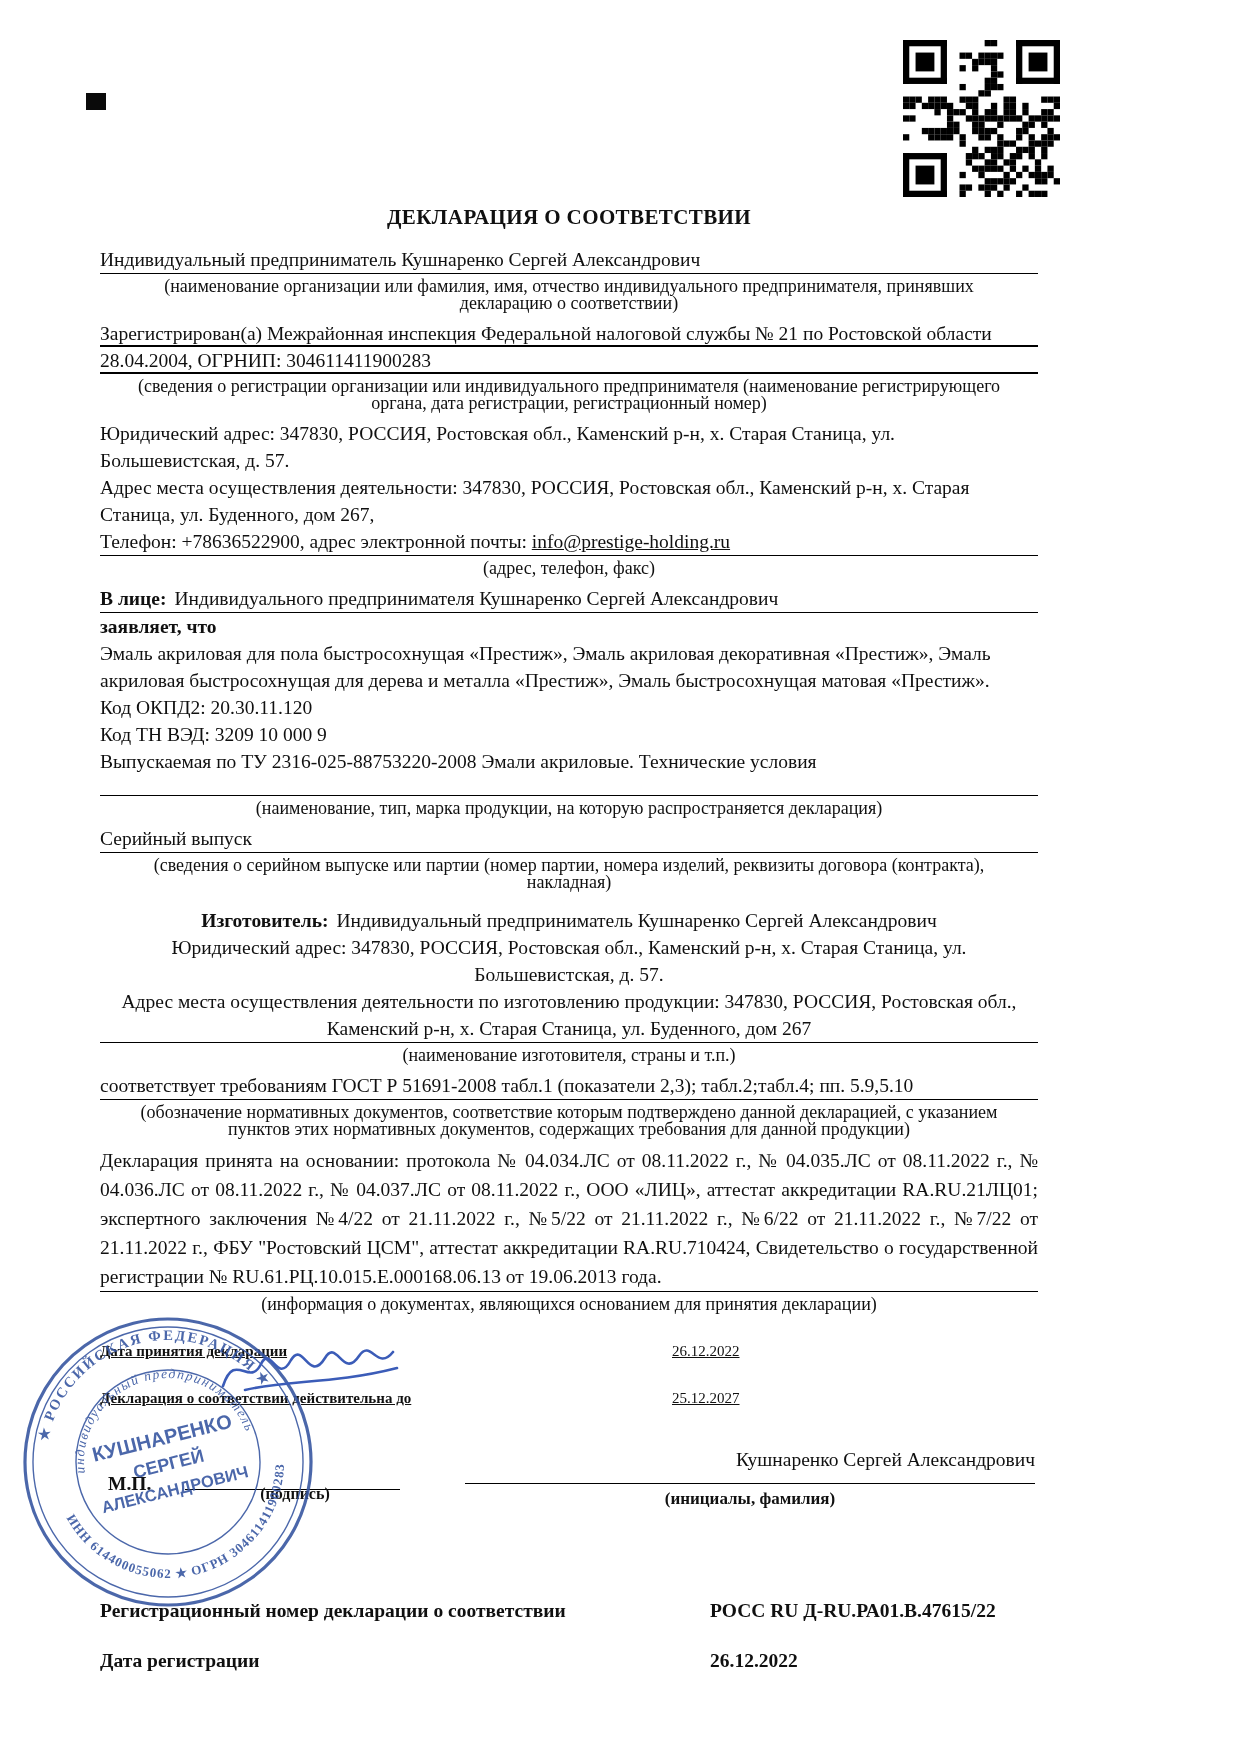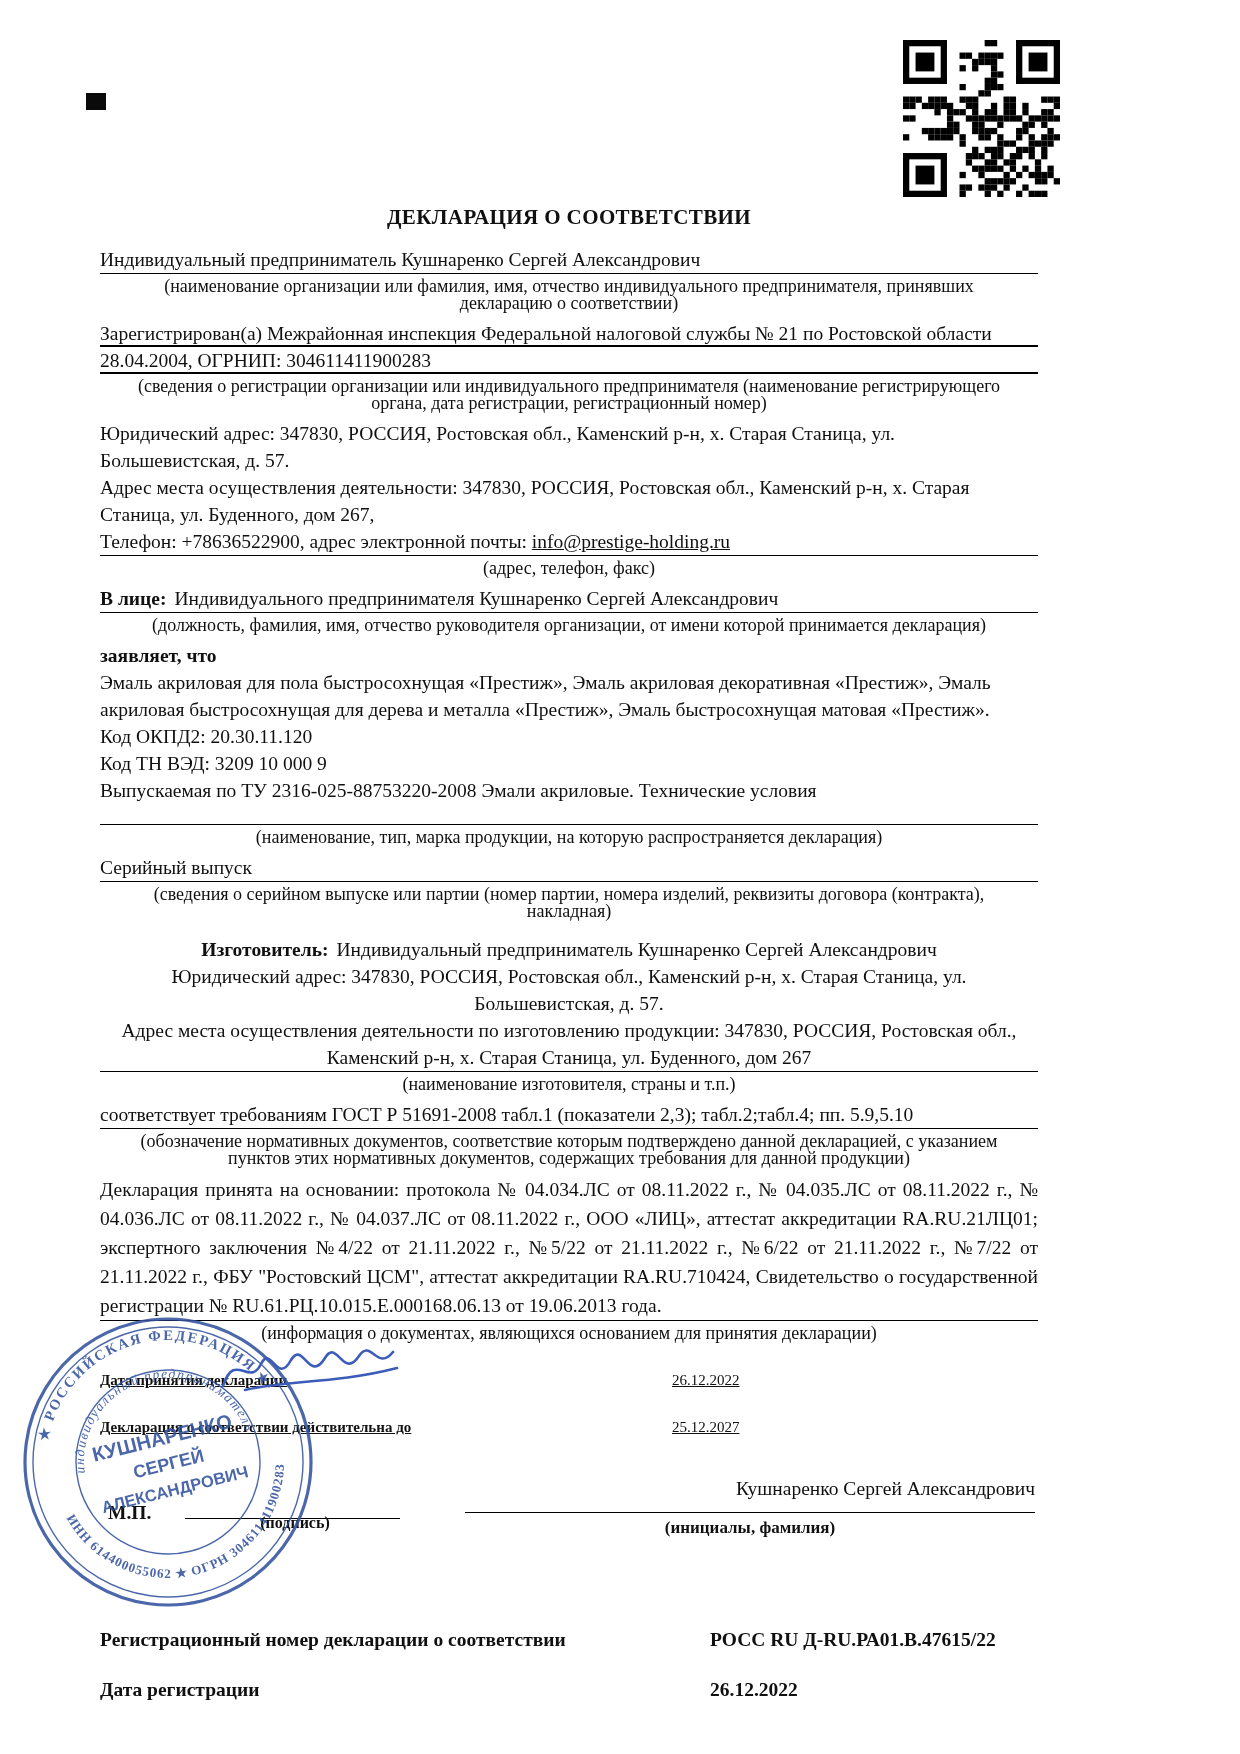--- a/index.html
+++ b/index.html
@@ -261,21 +261,20 @@
   <p class="line">Юридический адрес: 347830, РОССИЯ, Ростовская обл., Каменский р-н, х. Старая Станица, ул. Большевистская, д. 57.</p>
   <p class="line">Адрес места осуществления деятельности: 347830, РОССИЯ, Ростовская обл., Каменский р-н, х. Старая Станица, ул. Буденного, дом 267,</p>
   <div class="line u">
     <span>Телефон: +78636522900, адрес электронной почты: </span><span class="u-text">info@prestige-holding.ru</span>
   </div>
   <div class="caption">(адрес, телефон, факс)</div>
 
   <div class="line u">
     <span class="bold label-gap">В лице:</span><span>Индивидуального предпринимателя Кушнаренко Сергей Александрович</span>
   </div>
-  <div class="caption">(должность, фамилия, имя, отчество руководителя организации, от имени которой принимается декларация)</div>
 
   <div class="line bold">заявляет, что</div>
 
   <p class="line">Эмаль акриловая для пола быстросохнущая «Престиж», Эмаль акриловая декоративная «Престиж», Эмаль акриловая быстросохнущая для дерева и металла «Престиж», Эмаль быстросохнущая матовая «Престиж».</p>
   <div class="line">Код ОКПД2: 20.30.11.120</div>
   <div class="line">Код ТН ВЭД: 3209 10 000 9</div>
   <div class="line">Выпускаемая по ТУ 2316-025-88753220-2008 Эмали акриловые. Технические условия</div>
 
   <div class="hr"></div>
   <div class="caption">(наименование, тип, марка продукции, на которую распространяется декларация)</div>

